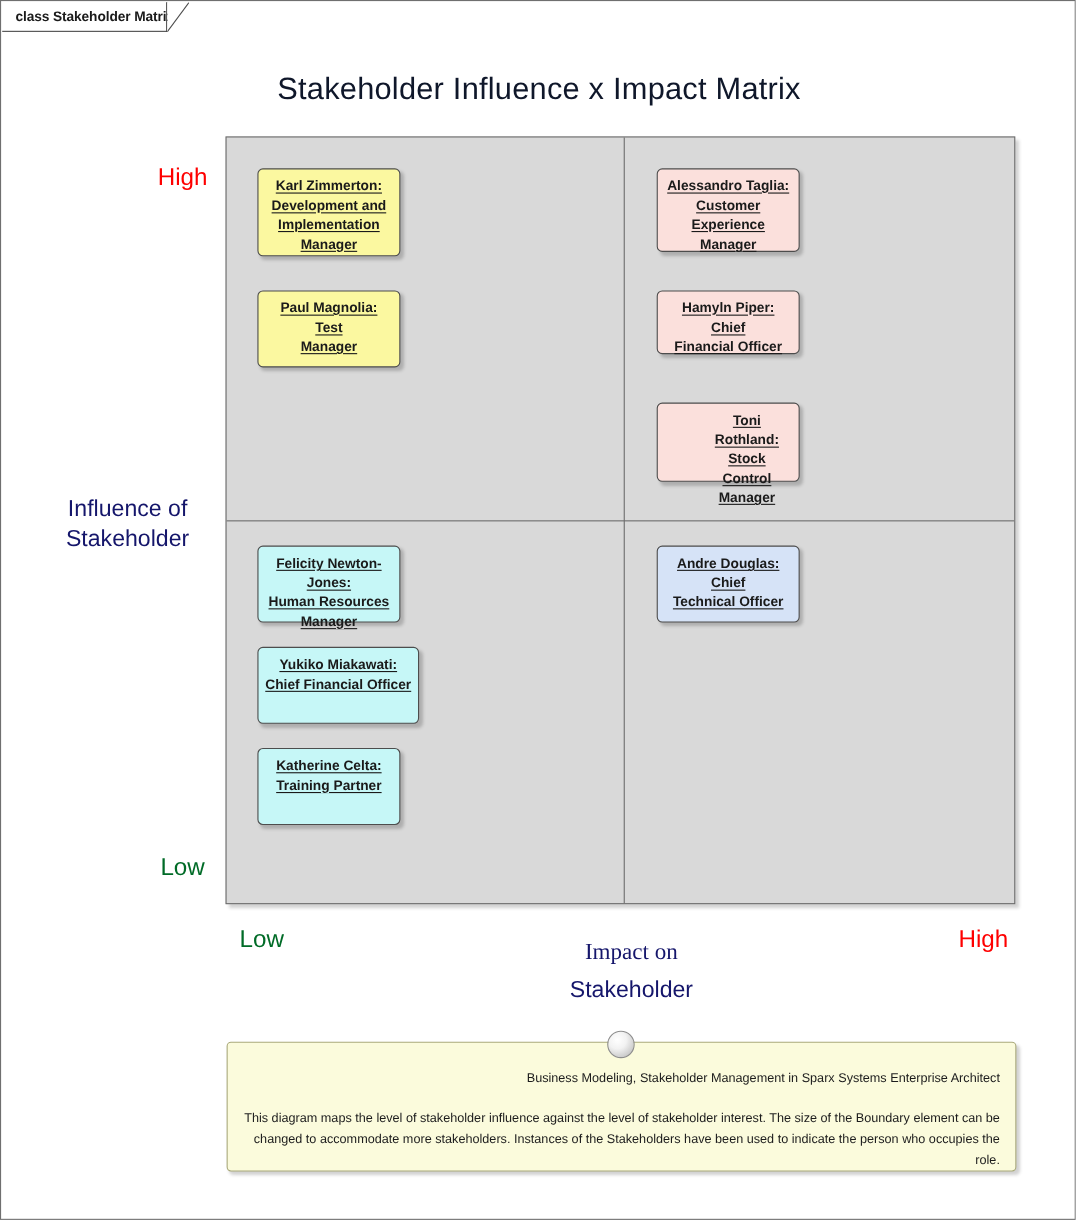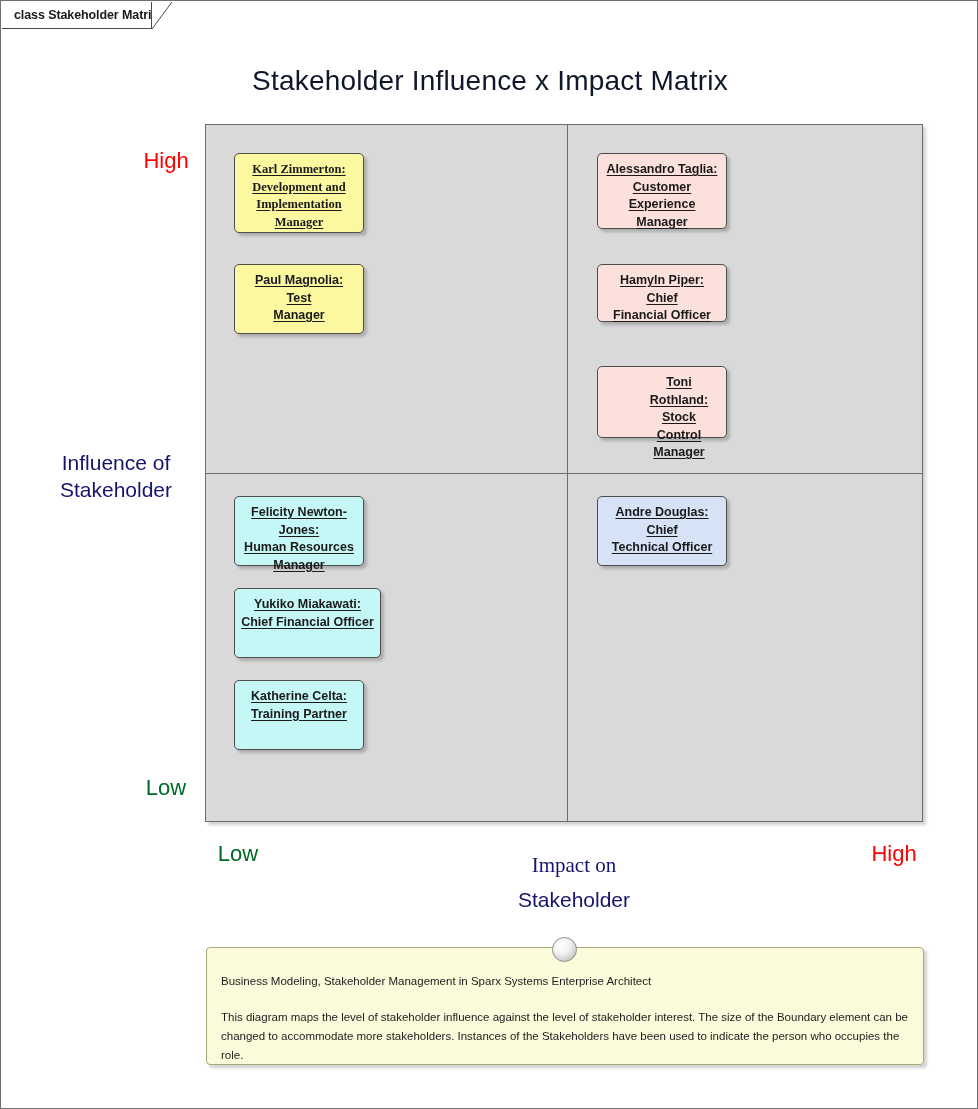--- a/index.html
+++ b/index.html
@@ -142,20 +142,21 @@
     height: 118px;
     background: #fbfbdc;
     border: 1px solid #a9a97a;
     border-radius: 4px;
     box-sizing: border-box;
     box-shadow: 3px 3px 3px rgba(0,0,0,0.18);
     padding: 24px 14px 0 14px;
     font-size: 11.5px;
     color: #1c1c1c;
     line-height: 19px;
+    text-align: right;
   }
   .note-line { white-space: normal; }
   .note-gap { height: 17px; }
   .note-handle {
     position: absolute;
     left: 551px;
     top: 936px;
     width: 25px;
     height: 25px;
     border-radius: 50%;
@@ -189,21 +190,21 @@
   <div class="extreme low" style="left:202px; top:840px; width:70px;">Low</div>
   <div class="axis-label" style="left:473px; top:851px; width:200px;font-family:Liberation Serif, serif;">Impact on</div>
   <div class="axis-label" style="left:473px; top:885px; width:200px;">Stakeholder</div>
   <div class="extreme high" style="left:858px; top:840px; width:70px;">High</div>
 
   <div class="matrix">
     <div class="matrix-vline"></div>
     <div class="matrix-hline"></div>
   </div>
 
-  <div class="node yellow" style="left:233px; top:152px; width:130px; height:80px;font-family:Liberation Serif, serif;">
+  <div class="node yellow" style="left:233px; top:152px; width:130px; height:80px;">
     <span>Karl Zimmerton:</span><br>
     <span>Development and</span><br>
     <span>Implementation</span><br>
     <span>Manager</span>
   </div>
 
   <div class="node yellow" style="left:233px; top:263px; width:130px; height:70px;">
     <span>Paul Magnolia: Test</span><br>
     <span>Manager</span>
   </div>

